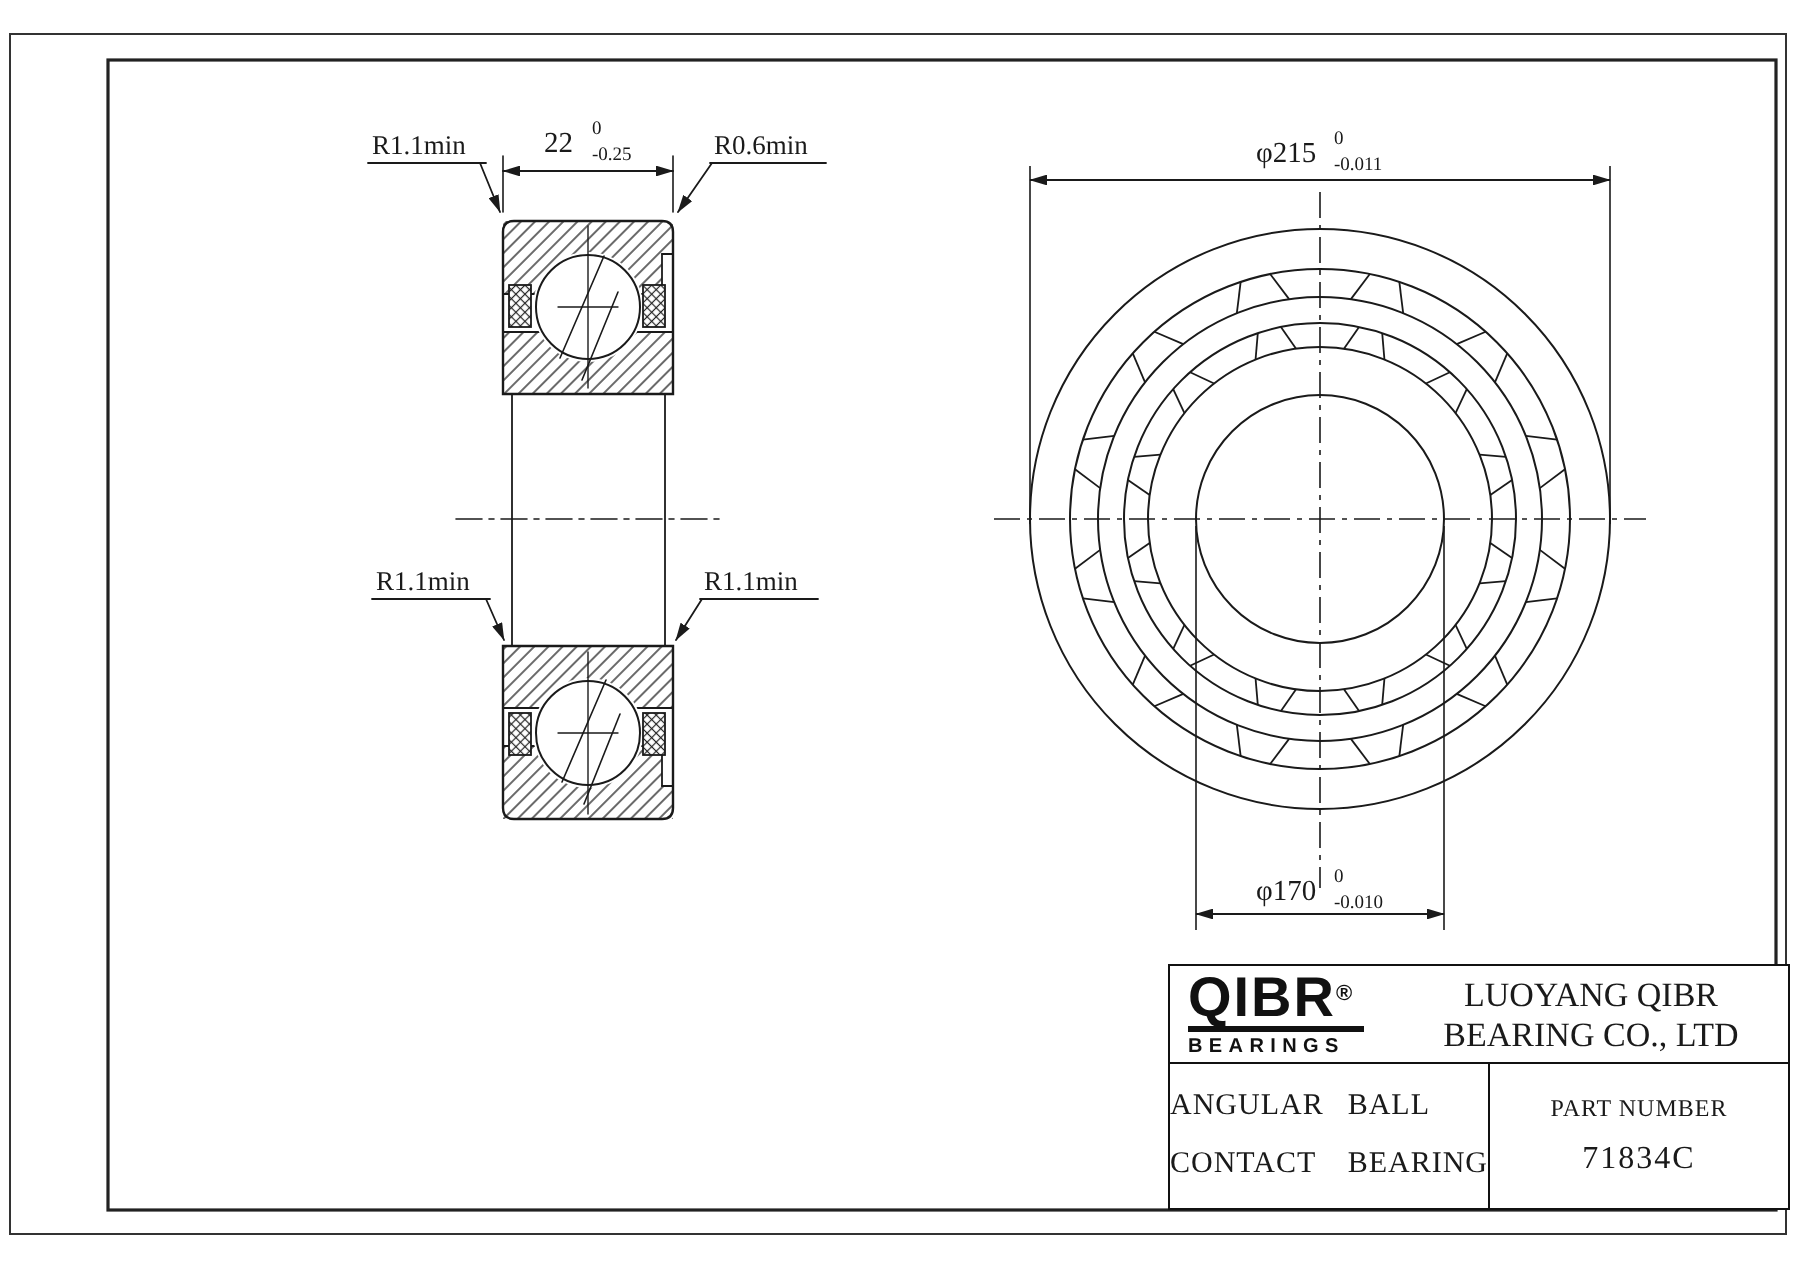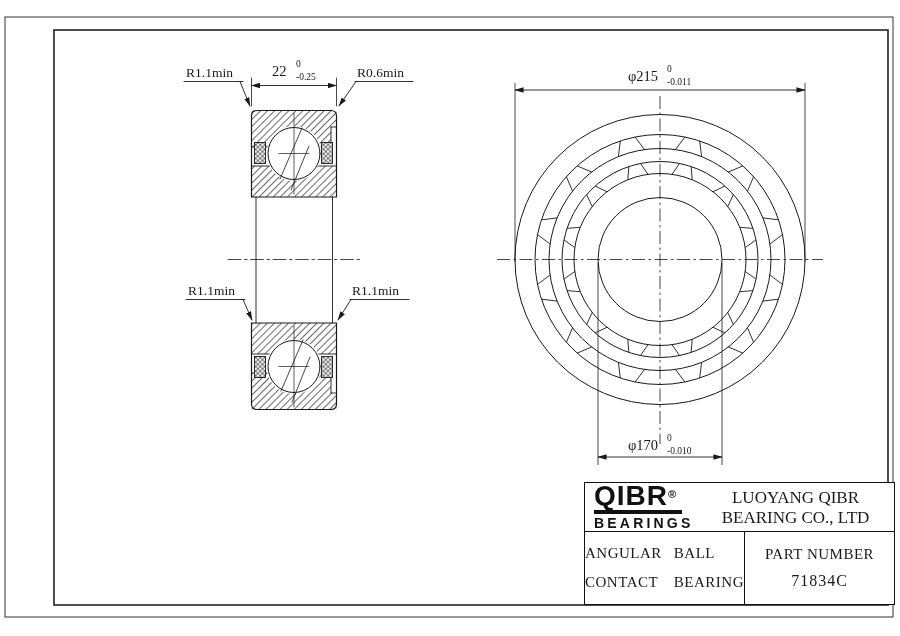--- a/index.html
+++ b/index.html
@@ -13,29 +13,29 @@
 
   
   .titleblock{position:absolute;left:584px;top:482px;width:311px;height:123px;
               border:1.5px solid #111;box-sizing:border-box;display:flex;flex-direction:column;background:#fff;}
   .tb-top{height:48px;border-bottom:1.3px solid #111;display:flex;align-items:center;}
   .tb-logo{width:112px;padding-left:9px;box-sizing:border-box;display:flex;flex-direction:column;}
   .logo-word{font-family:"Liberation Sans",sans-serif;font-weight:bold;font-size:28px;
              line-height:26px;letter-spacing:1px;color:#111;white-space:nowrap;}
   .logo-reg{font-size:11px;vertical-align:top;position:relative;top:-2px;font-weight:bold;}
   .logo-bar{width:88px;height:3.5px;background:#111;margin-top:1px;}
-  .logo-sub{font-family:"Liberation Sans",sans-serif;font-weight:bold;font-size:14px;
+  .logo-sub{font-family:"Liberation Sans",sans-serif;font-weight:bold;font-size:10px;
             letter-spacing:3.2px;margin-top:1.5px;color:#111;}
   .tb-company{flex:1;text-align:center;font-size:17px;line-height:20px;padding-top:2px;}
   .tb-bottom{flex:1;display:flex;}
   .tb-product{width:160px;border-right:1.3px solid #111;box-sizing:border-box;
               display:flex;justify-content:center;align-items:center;
               font-size:15px;line-height:29px;letter-spacing:0.5px;}
   .tb-part{flex:1;display:flex;flex-direction:column;justify-content:center;align-items:center;gap:9px;}
-  .tb-part-label{font-size:15px;letter-spacing:0.5px;}
+  .tb-part-label{font-size:12px;letter-spacing:0.5px;}
   .tb-part-number{font-size:16px;letter-spacing:1px;font-family:Liberation Serif, serif;}
 </style>
 </head>
 <body>
 
 <div class="page">
 
 <svg width="900" height="636" viewBox="0 0 900 636">
   <defs>
     <pattern id="hatch" width="5" height="5" patternUnits="userSpaceOnUse" patternTransform="rotate(45)">

